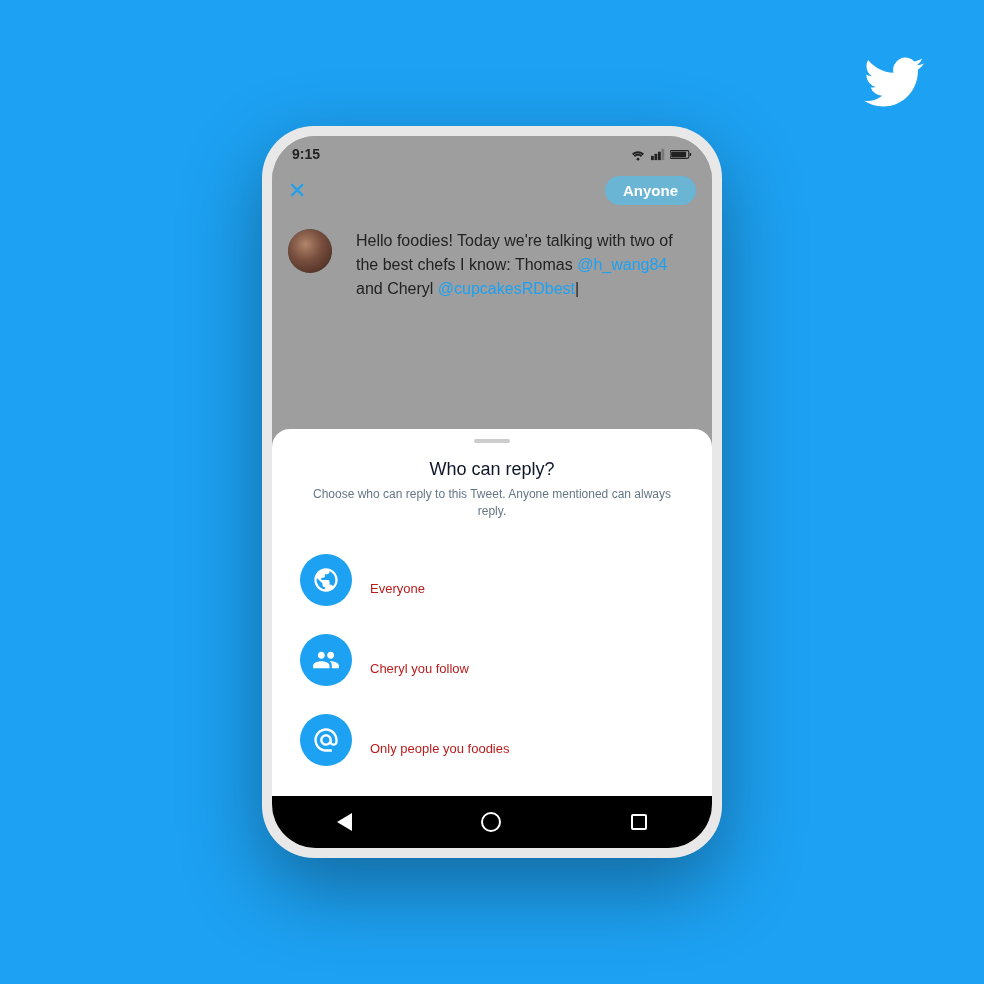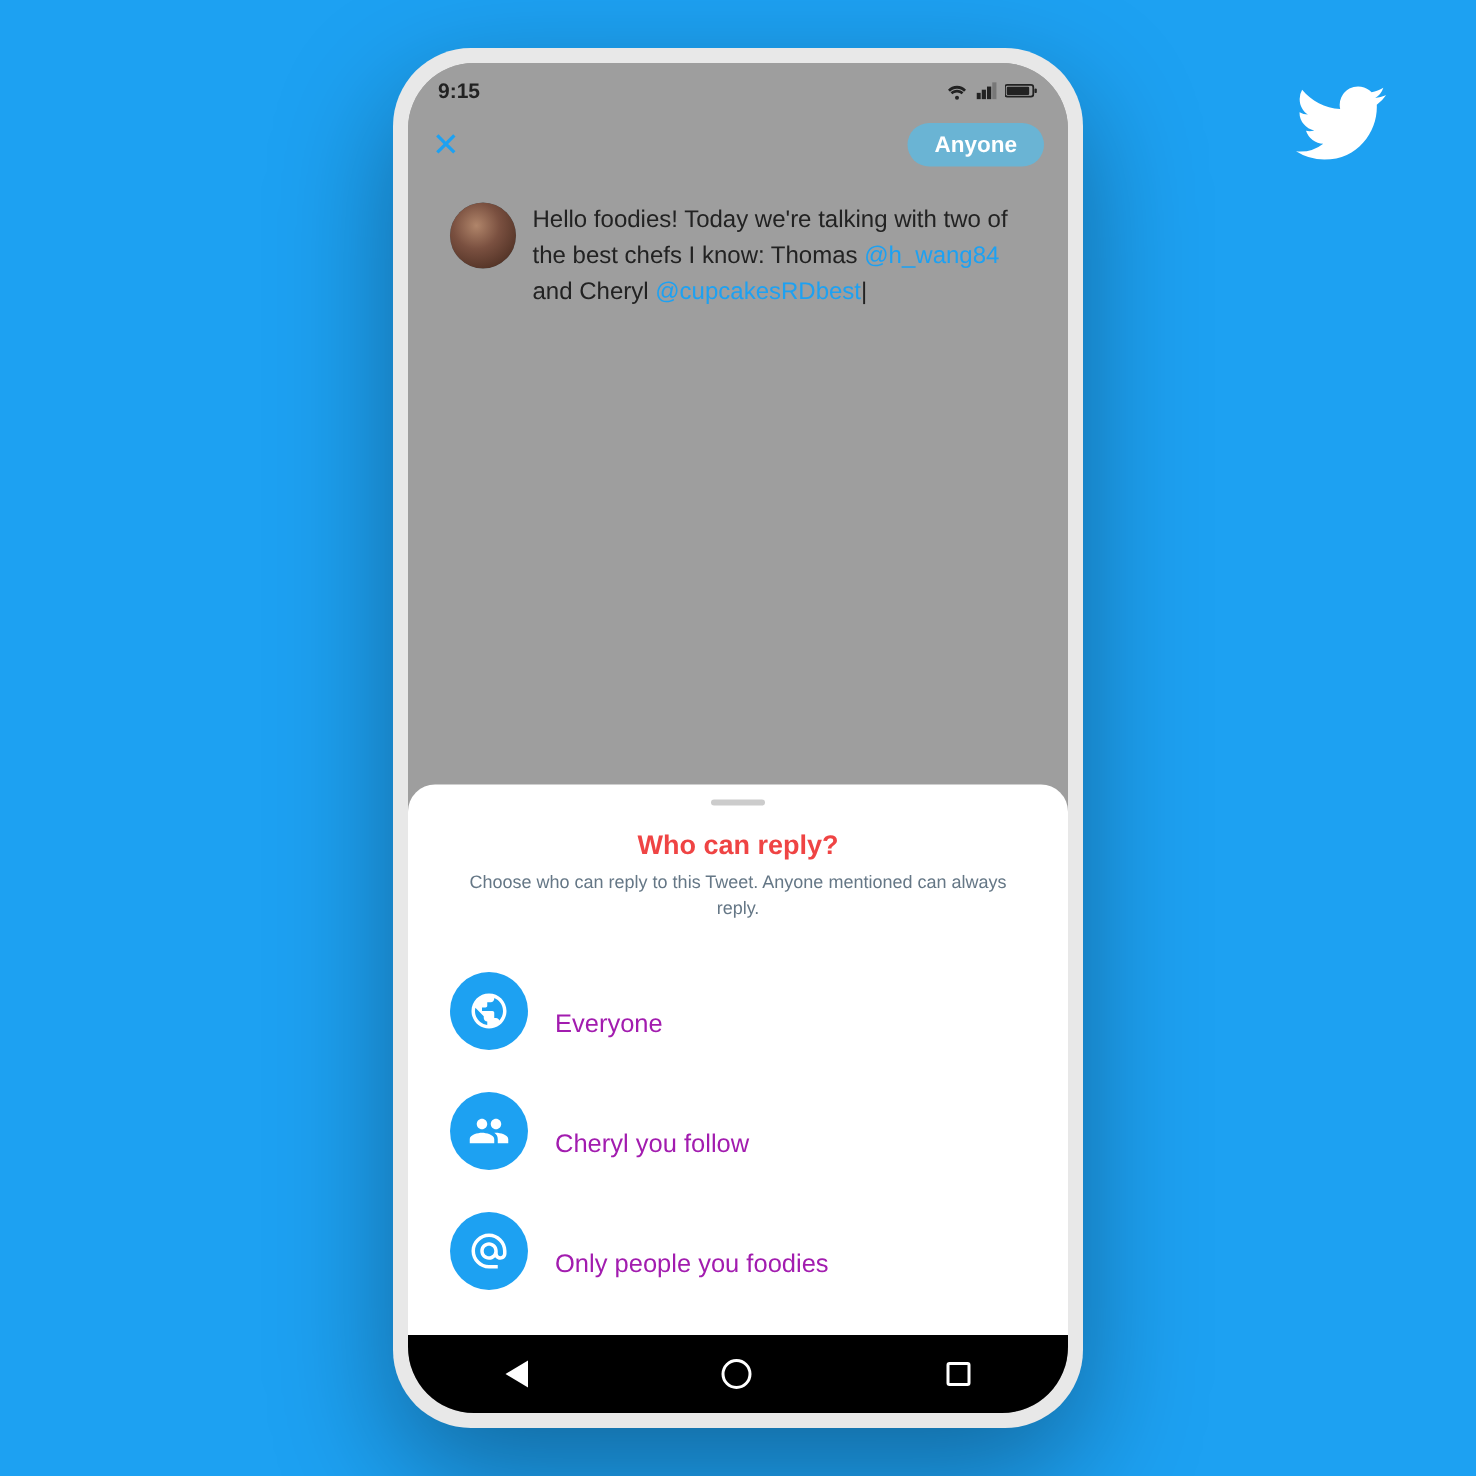--- a/index.html
+++ b/index.html
@@ -18,21 +18,21 @@
     .twitter-logo {
       position: absolute;
       top: 52px;
       right: 60px;
       color: white;
       font-size: 52px;
     }
 
     .phone {
       width: 460px;
-      height: 920px;
+      height: 732px;
       background: #e8e8e8;
       border-radius: 52px;
       box-shadow: 0 30px 80px rgba(0,0,0,0.35);
       overflow: hidden;
       position: relative;
       display: flex;
       flex-direction: column;
     }
 
     .phone-inner {
@@ -89,23 +89,23 @@
       border-radius: 20px;
       padding: 6px 18px;
       font-size: 15px;
       font-weight: 600;
       cursor: pointer;
     }
 
     
     .compose-area {
       background: #9e9e9e;
-      padding: 12px 28px 20px;
-      display: flex;
-      gap: 11px;
+      padding: 12px 16px 20px;
+      display: flex;
+      gap: 24px;
       flex: 1;
     }
 
     .avatar {
       width: 44px;
       height: 44px;
       border-radius: 50%;
       background: #555;
       flex-shrink: 0;
       overflow: hidden;
@@ -145,22 +145,22 @@
       width: 36px;
       height: 4px;
       background: #ccc;
       border-radius: 2px;
       margin: 10px auto 16px;
     }
 
     .sheet-title {
       text-align: center;
       font-size: 18px;
-      font-weight: 700;
-      color: #ef4444;
+      font-weight: 400;
+      color: #0f172a;
       margin-bottom: 6px;
     }
 
     .sheet-subtitle {
       text-align: center;
       font-size: 12px;
       color: #657786;
       line-height: 1.4;
       margin-bottom: 20px;
       padding: 0 30px;
@@ -185,22 +185,22 @@
       flex-shrink: 0;
     }
 
     .reply-icon-circle svg {
       width: 28px;
       height: 28px;
       fill: white;
     }
 
     .reply-label {
-      font-size: 17px;
-      color: #a21caf;
+      font-size: 13px;
+      color: #b91c1c;
       margin-top: 17px;
     }
 
     
     .android-nav {
       background: #000;
       height: 52px;
       display: flex;
       align-items: center;
       justify-content: space-around;

